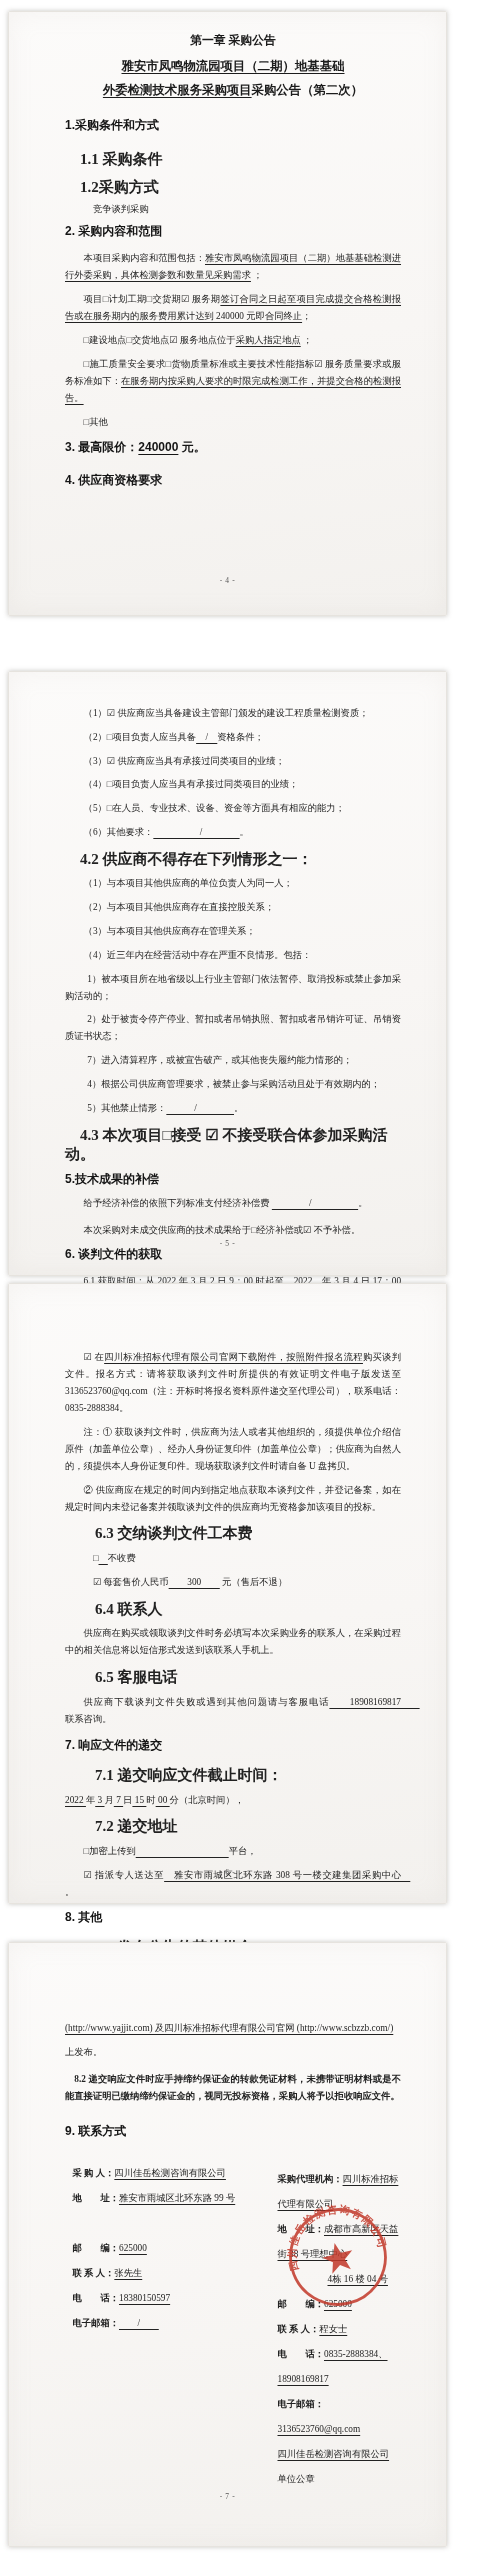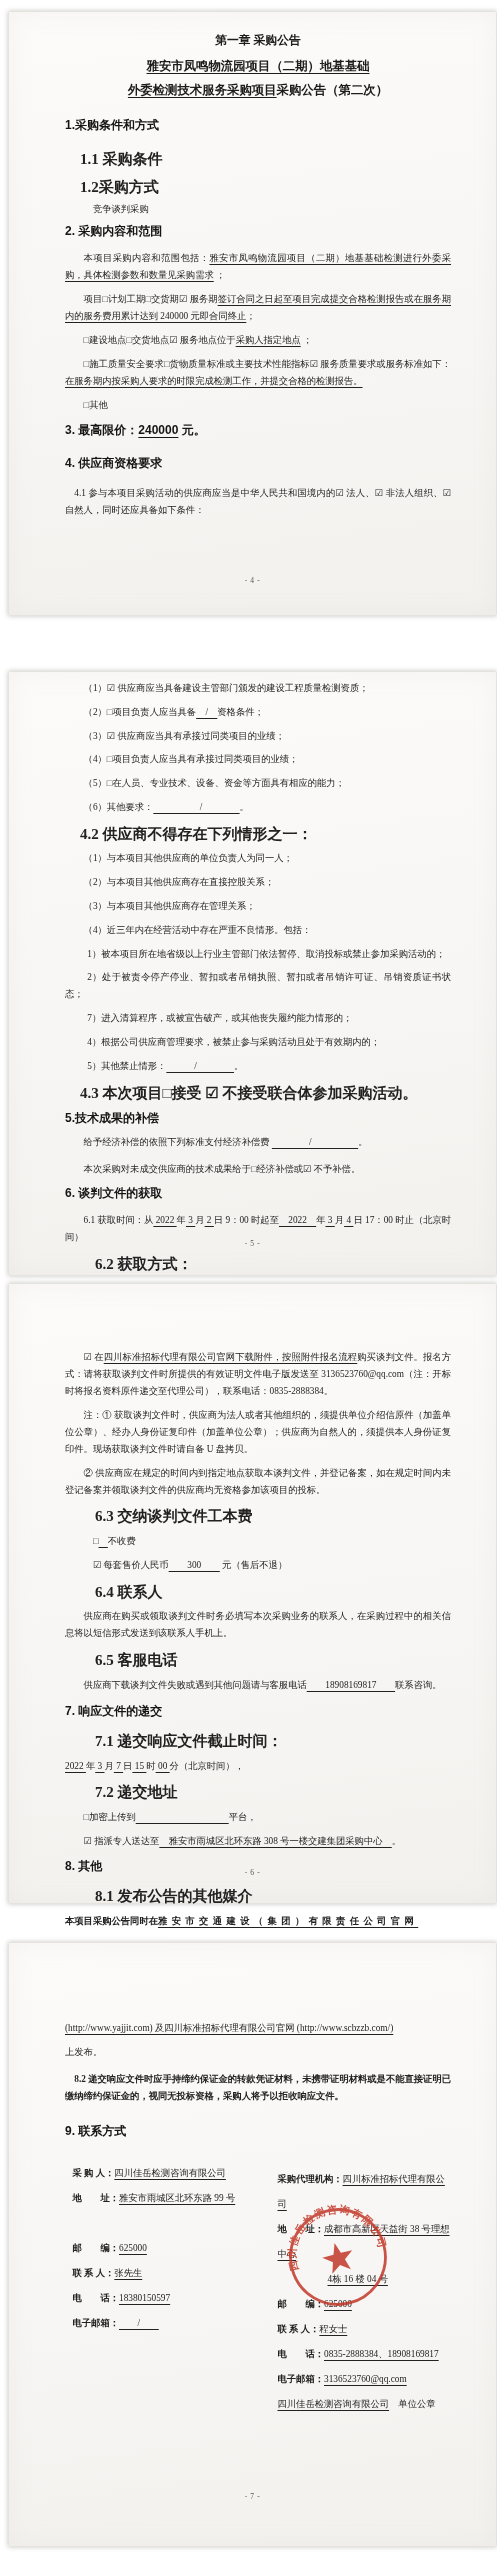--- a/index.html
+++ b/index.html
@@ -1,28 +1,28 @@
 <!DOCTYPE html>
 <html style="font-size:10px"><head>
 <meta charset="utf-8">
 <style>
   * { box-sizing: border-box; margin: 0; padding: 0; }
   html,body { background:#ffffff; }
   body { font-family:"Liberation Serif","DejaVu Serif",serif; color:#222; }
   .canvas { position:relative; width:498px; height:2576px; background:#ffffff; overflow:hidden; margin:0 auto; }
 
   .page {
-    position:absolute; left:8px; width:489px;
+    position:absolute; left:8px; width:439px;
     background:linear-gradient(173deg,#fcfbfa 0%,#f8f6f4 55%,#f3f1ee 100%);
     box-shadow:0 0 5.6px rgba(110,105,98,.38), inset 0 0 25px rgba(190,184,175,.12);
     border:0.6px solid #e6e3de; border-radius:1.2px;
   }
   .inner { position:relative; }
   #page1 .inner { padding:21px 45px 0 56px; }
-  #page2 .inner { padding:8px 45px 0 56px; }
+  #page2 .inner { padding:33px 45px 0 56px; }
   #page3 .inner { padding:65px 45px 0 56px; }
   #page4 .inner { padding:77px 45px 0 56px; }
 
   .pageno { position:absolute; left:0; right:0; text-align:center; font-size:7.5px; color:#555; letter-spacing:0.6px; }
 
   .chapter { font-size:11.8px; font-weight:700; text-align:center; color:#1c1c1c; }
   .doc-title { font-size:12.4px; font-weight:700; text-align:center; margin-top:9.3px; color:#1c1c1c; }
   .h-main { font-family:"Liberation Sans","DejaVu Sans",sans-serif; font-size:12px; font-weight:700; margin-top:13.7px; color:#151515; }
   .sub { font-size:15px; font-weight:700; margin-top:8.7px; }
   .body { font-size:9.3px; line-height:17px; text-align:justify; margin-top:6.8px; }
@@ -59,21 +59,20 @@
       <div class="sub ti1">1.2采购方式</div>
       <p class="body ti3" style="margin-top:4.4px;">竞争谈判采购</p>
       <div class="h-main" style="margin-top:5px;">2. 采购内容和范围</div>
       <p class="body mt16 ti2"><span>本项目采购内容和范围包括：</span><span class="u">雅安市凤鸣物流园项目（二期）地基基础检测进行外委采购，具体检测参数和数量见采购需求</span><span> ；</span></p>
       <p class="body ti2"><span>项目□计划工期□交货期☑ 服务期</span><span class="u">签订合同之日起至项目完成提交合格检测报告或在服务期内的服务费用累计达到 240000 元即合同终止</span><span>；</span></p>
       <p class="body ti2"><span>□建设地点□交货地点☑ 服务地点位于</span><span class="u">采购人指定地点</span><span> ；</span></p>
       <p class="body ti2"><span>□施工质量安全要求□货物质量标准或主要技术性能指标☑ 服务质量要求或服务标准如下：</span><span class="u">在服务期内按采购人要求的时限完成检测工作，并提交合格的检测报告。</span></p>
       <p class="body ti2">□其他</p>
       <div class="h-main" style="margin-top:8.7px;"><span>3. 最高限价：</span><span class="u">240000</span><span> 元。</span></div>
       <div class="h-main mt26">4. 供应商资格要求</div>
-      <p class="body mt20 ti1">4.1 参与本项目采购活动的供应商应当是中华人民共和国境内的☑ 法人、☑ 非法人组织、☑ 自然人，同时还应具备如下条件：</p>
     </div>
     <div class="pageno" style="bottom:30px;">- 4 -</div>
   </section>
 
   <section class="page" id="page2" style="top:671px; height:605px;">
     <div class="inner">
       <p class="body ti2" style="margin-top:0;">（1）☑ 供应商应当具备建设主管部门颁发的建设工程质量检测资质；</p>
       <p class="body ti2"><span>（2）□项目负责人应当具备</span><span class="u">　/　</span><span>资格条件；</span></p>
       <p class="body ti2">（3）☑ 供应商应当具有承接过同类项目的业绩；</p>
       <p class="body ti2">（4）□项目负责人应当具有承接过同类项目的业绩；</p>

